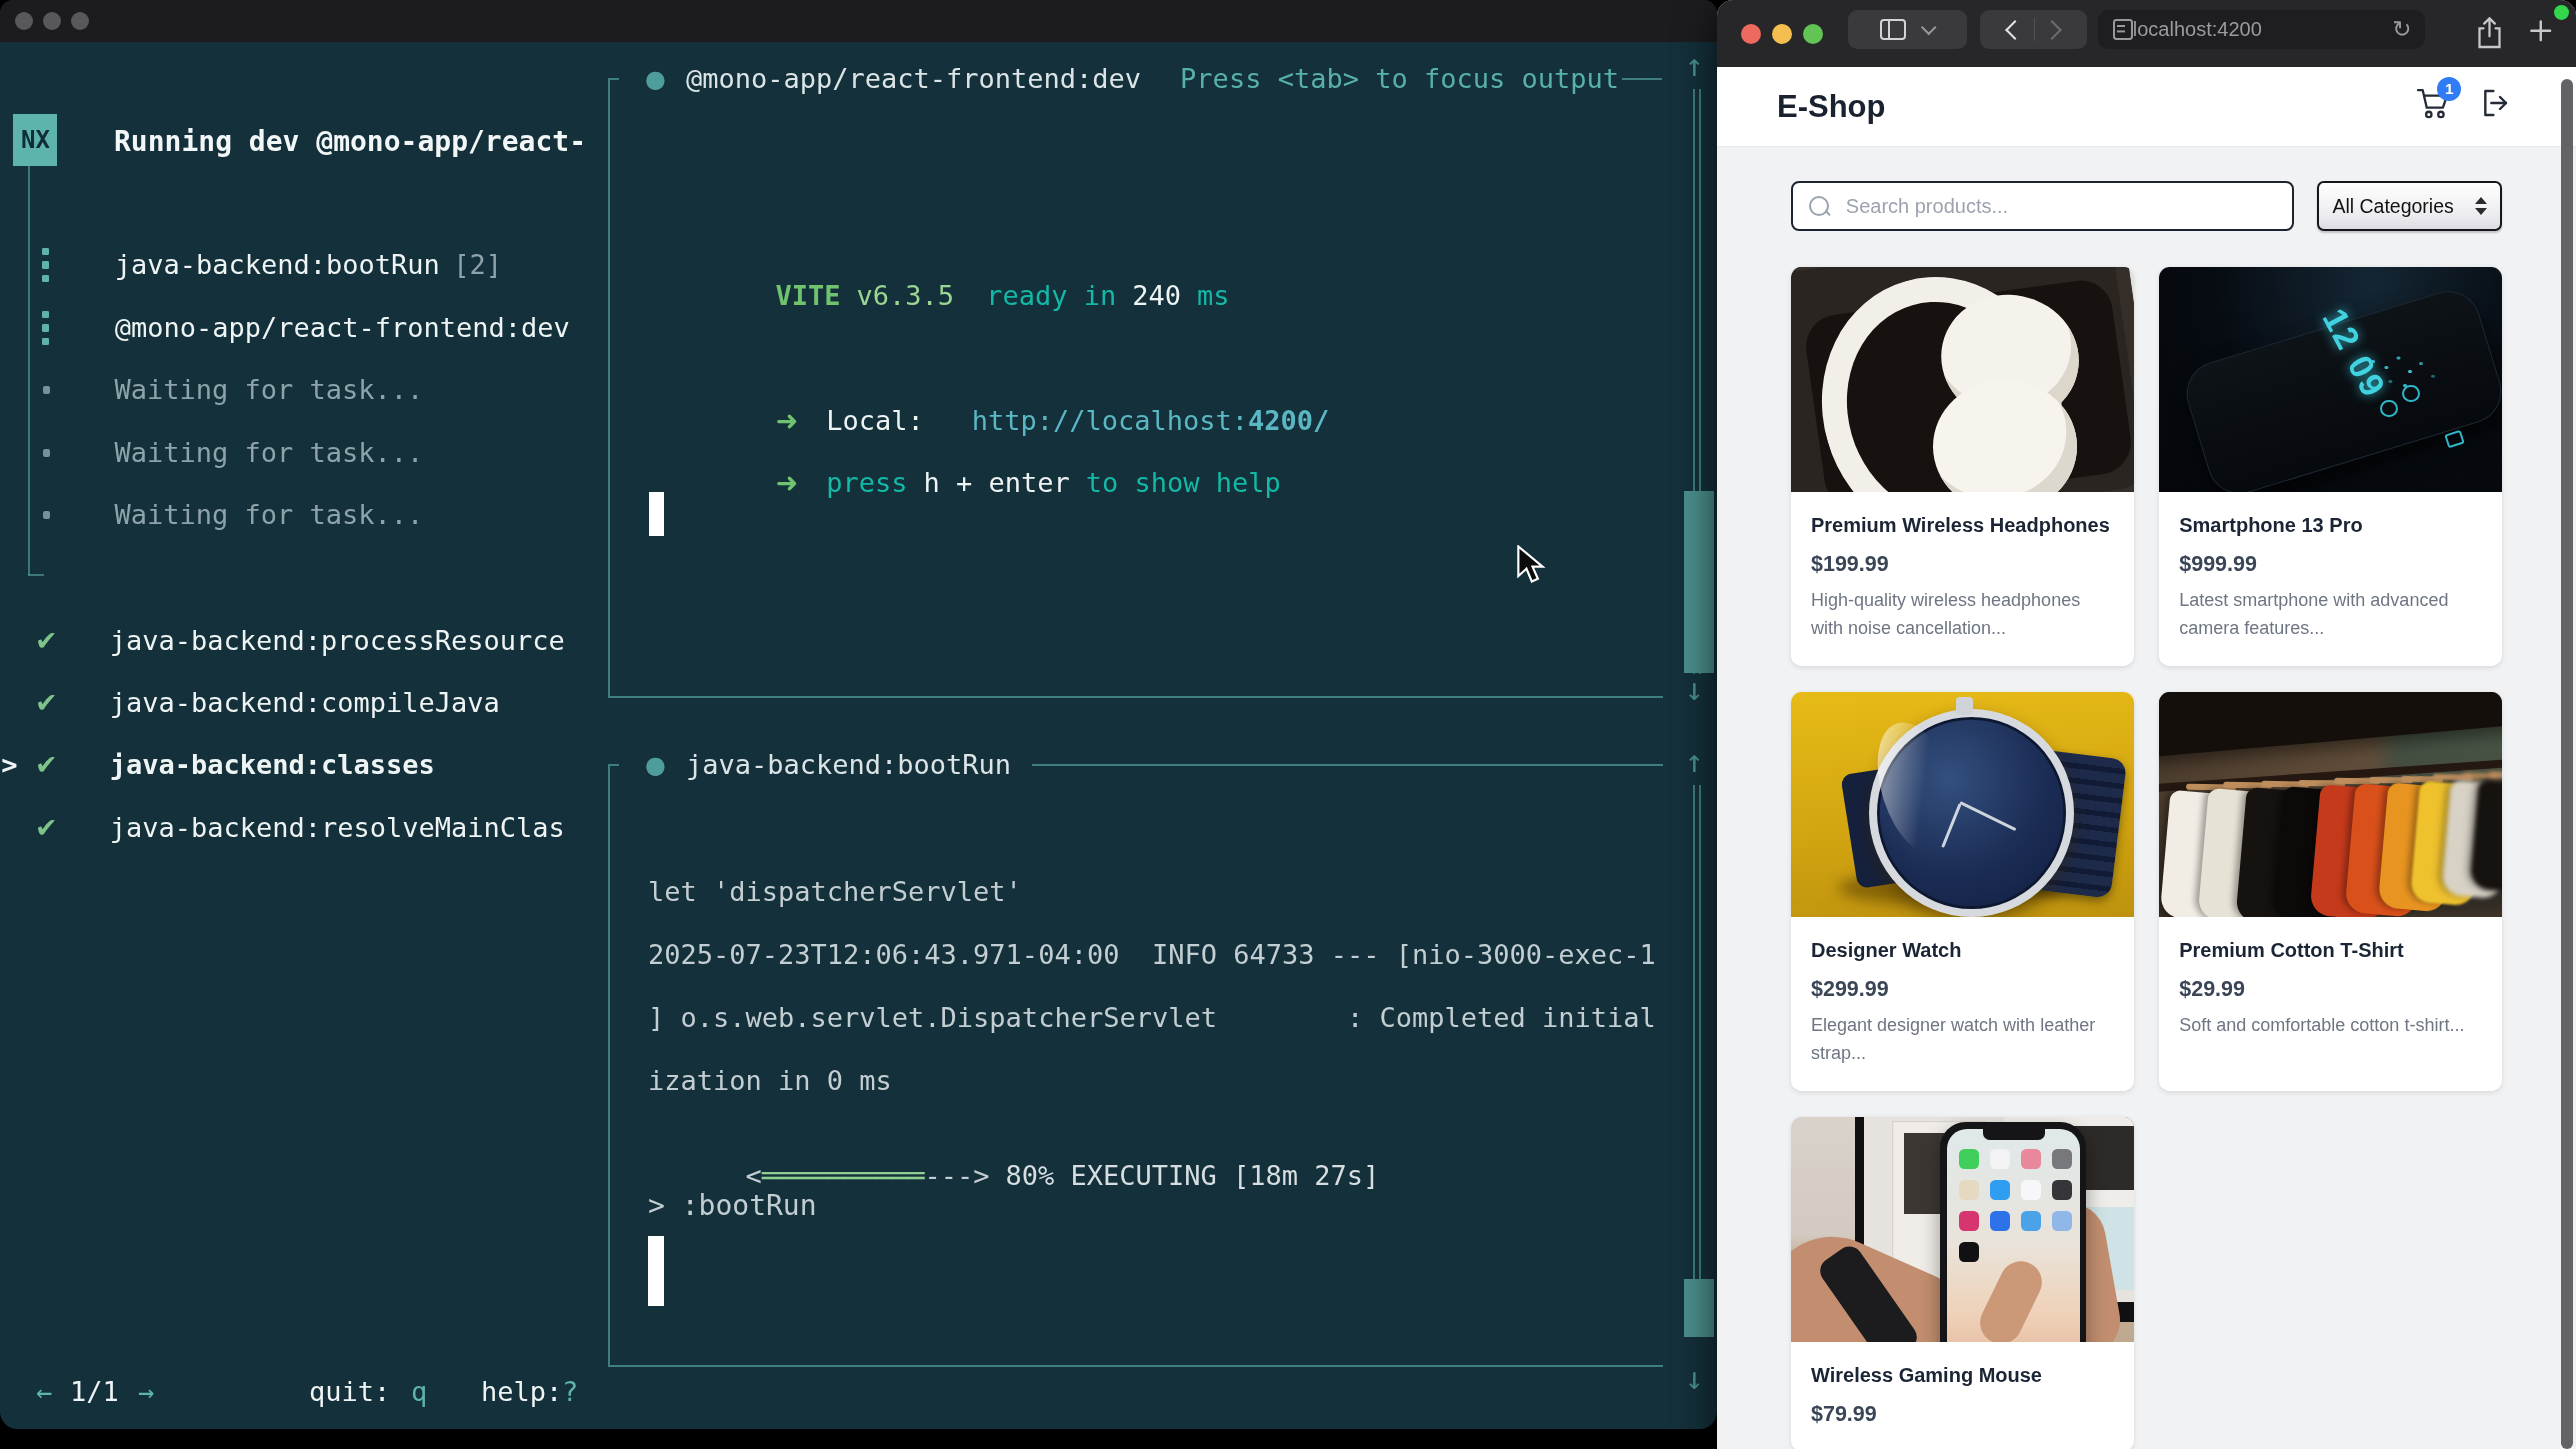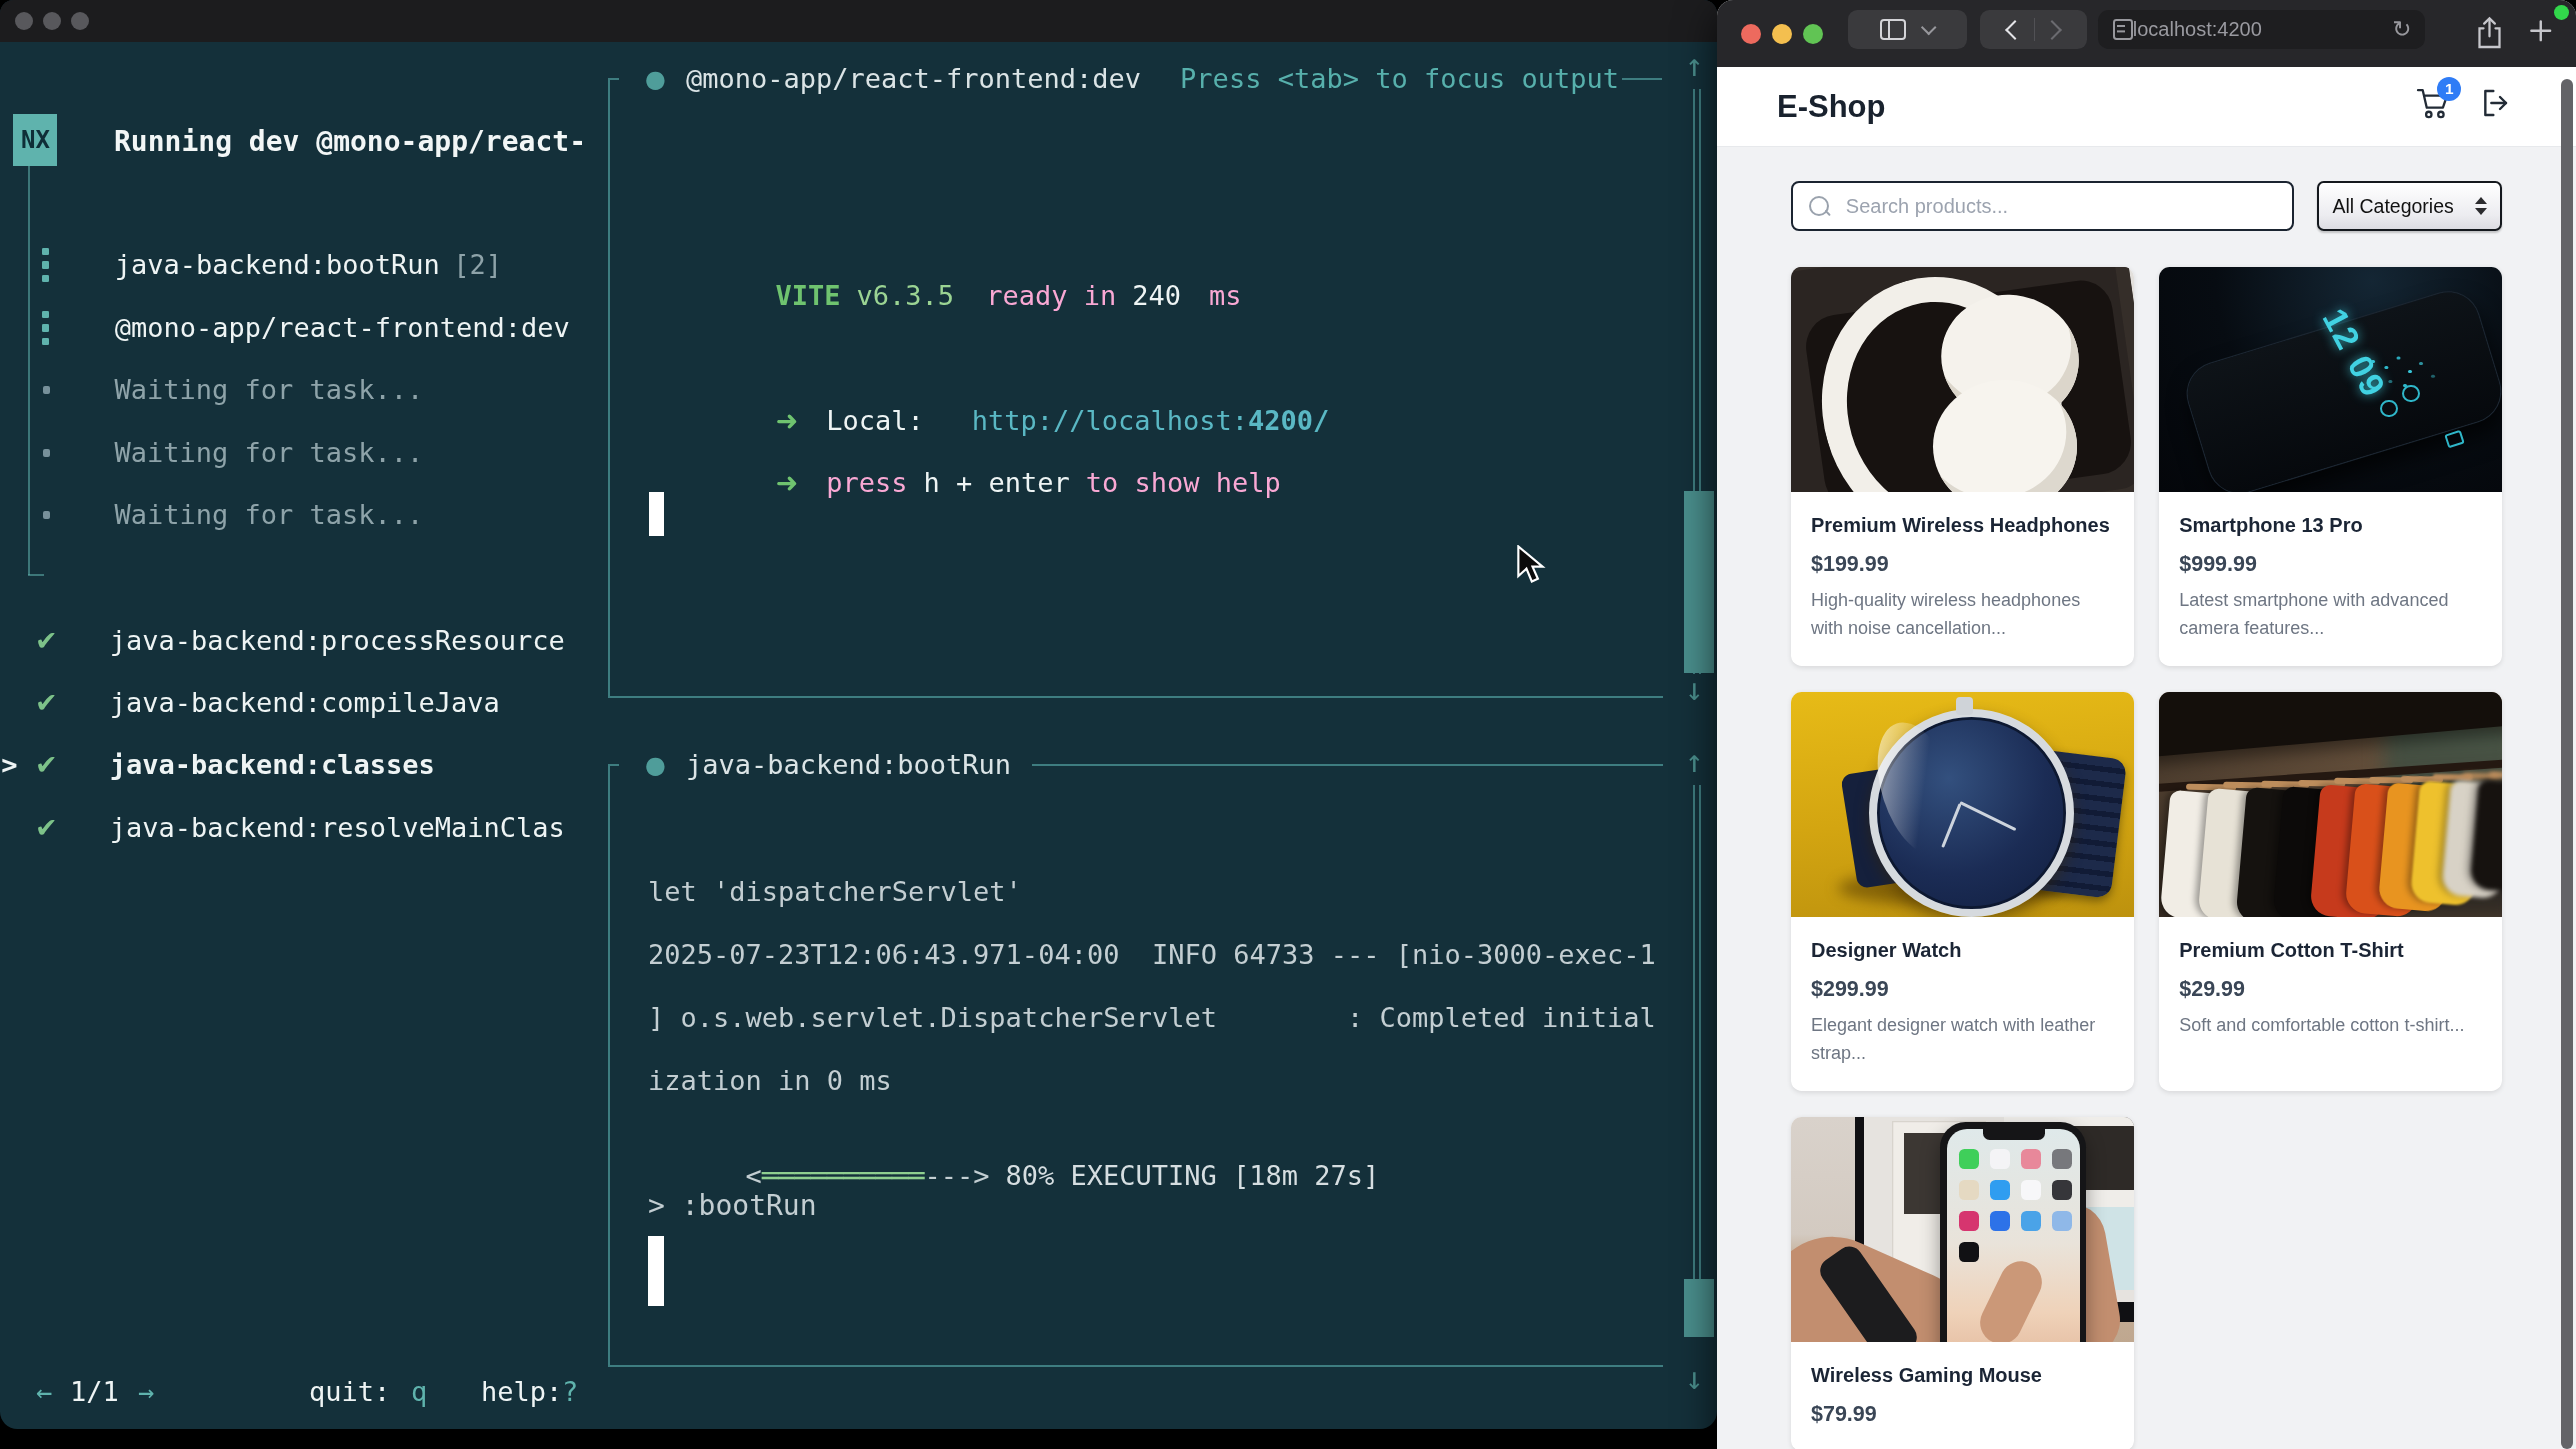--- a/index.html
+++ b/index.html
@@ -30,21 +30,21 @@
   .bseg{position:absolute;background:#3e7d80;}
   .sec-head{position:absolute;height:32px;display:flex;align-items:center;
             font:400 27px/32px "DejaVu Sans Mono",monospace;white-space:pre;}
   .sec-bullet{color:#4f9d9a;font-family:"DejaVu Sans",sans-serif;font-size:24px;}
   .sec-name{color:#dbe4e6;margin-left:20px;}
   .sec-hint{color:#57b0ac;margin-left:39px;}
   .tline{position:absolute;font:400 27px/32px "DejaVu Sans Mono",monospace;color:#c3ced2;white-space:pre;}
   .g-arrow{color:#6fc36f;font-family:"DejaVu Sans",sans-serif;}
   .vite{color:#6fc36f;font-weight:700;}
   .vitev{color:#9bd493;margin-left:16px;}
-  .dimtxt{color:#f9a8d4;}
+  .dimtxt{color:#14b8a6;}
   .wbold{color:#eef4f4;font-weight:400;}
   .urltxt{color:#5ab8c4;}
   .cursor{position:absolute;background:#ffffff;}
   .pfill{color:#8fcf8f;}
   .scroll-arrow{position:absolute;font:400 31px "DejaVu Sans Mono",monospace;color:#4a8f8d;}
   .scroll-track{position:absolute;width:4px;border-left:2px solid #3e7d80;border-right:2px solid #3e7d80;}
   .scroll-thumb{position:absolute;background:#4a8f8d;}
   .statusbar span{position:absolute;font:400 27px/32px "DejaVu Sans Mono",monospace;}
   .sb-teal{color:#5fb3ad;}
   .sb-white{color:#eef4f4;}
@@ -250,21 +250,21 @@
     <div class="bseg" style="left:608px;top:78px;width:10.7px;height:2px"></div>
     <div class="bseg" style="left:608px;top:78px;width:2px;height:620px"></div>
     <div class="bseg" style="left:608px;top:696px;width:1055px;height:2px"></div>
     <div class="bseg" style="left:1622px;top:78px;width:40px;height:2px"></div>
     <div class="sec-head" style="left:645px;top:63px">
       <span class="sec-bullet">●</span>
       <span class="sec-name">@mono-app/react-frontend:dev</span>
       <span class="sec-hint">Press &lt;tab&gt; to focus output</span>
     </div>
     <div class="tline" style="left:678px;top:248px">
-      <span class="vite">VITE</span><span class="vitev">v6.3.5</span><span class="dimtxt" style="margin-left:32px">ready in</span><span class="wbold" style="margin-left:16px">240</span><span class="dimtxt" style="margin-left:28px">ms</span>
+      <span class="vite">VITE</span><span class="vitev">v6.3.5</span><span class="dimtxt" style="margin-left:32px">ready in</span><span class="wbold" style="margin-left:16px">240</span><span class="dimtxt" style="margin-left:16px">ms</span>
     </div>
     <div class="tline" style="left:678px;top:373px">
       <span class="g-arrow">➜</span><span class="wbold" style="margin-left:28px">Local:</span><span class="urltxt" style="margin-left:48px">http://localhost:</span><span class="urltxt" style="font-weight:700">4200/</span>
     </div>
     <div class="tline" style="left:678px;top:435px">
       <span class="g-arrow">➜</span><span class="dimtxt" style="margin-left:28px">press</span><span class="wbold" style="margin-left:16px">h + enter</span><span class="dimtxt" style="margin-left:16px">to show help</span>
     </div>
     <div class="cursor" style="left:649px;top:492px;width:14.8px;height:44px"></div>
     <div class="scroll-arrow" style="left:1685px;top:47px">↑</div>
     <div class="scroll-track" style="left:1693px;top:89px;height:585px"></div>

